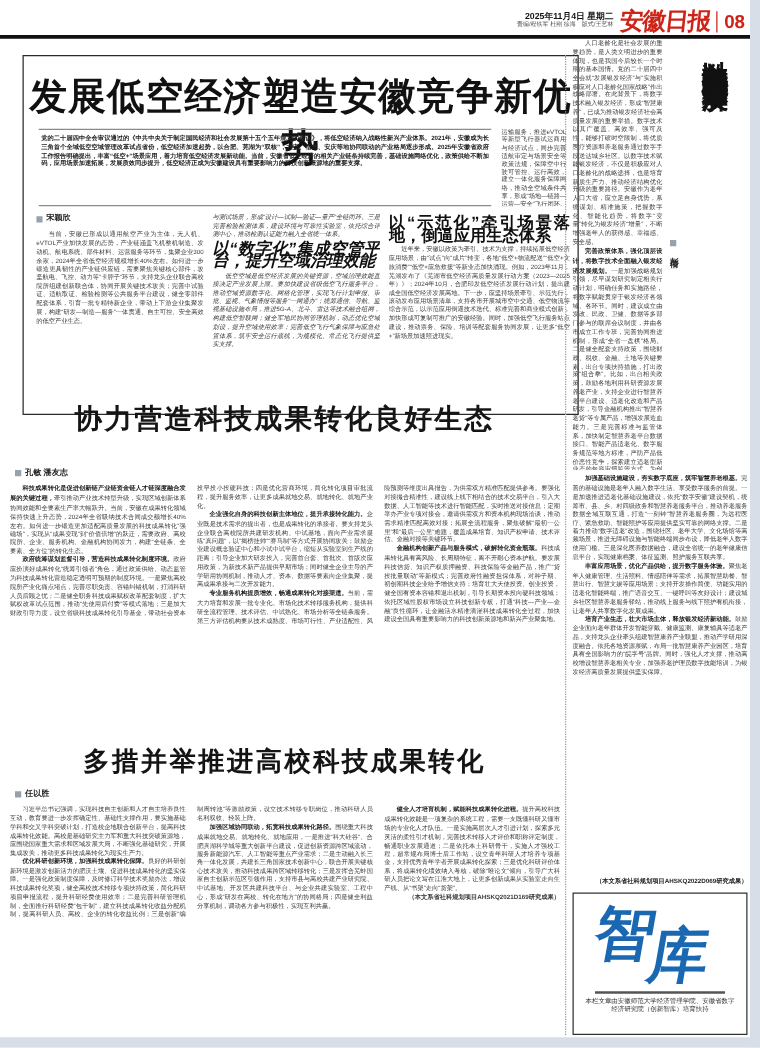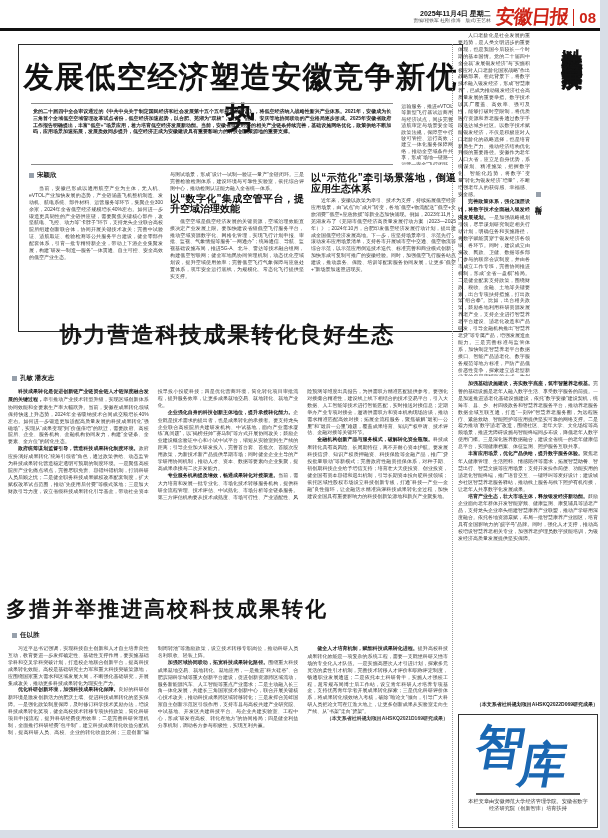--- a/index.html
+++ b/index.html
@@ -16,22 +16,22 @@
   .hdr-no{font-size:15px;font-weight:bold;color:#ce2418;}
   .toprule{position:absolute;top:28px;left:0;width:600px;height:2.5px;background:#111;}
   
   .mainbox{position:absolute;left:18px;top:44px;width:443px;height:286px;border:1px solid #2b2b2b;background:#fff;}
   .main-headline{position:absolute;top:12px;left:0;width:100%;text-align:center;font-size:30px;font-weight:900;color:#111;letter-spacing:1px;font-family:"Liberation Sans",sans-serif;}
   .introrow{position:absolute;top:58px;left:12px;width:422px;display:flex;gap:8px;}
   .intro{width:360px;border-top:1px solid #8a8a8a;border-bottom:1px solid #8a8a8a;padding:4px 2px;font-size:5px;font-weight:bold;line-height:6.8px;color:#222;text-align:justify;}
   .sidenote{width:52px;font-size:5px;line-height:6.4px;color:#3a3a3a;text-align:justify;overflow:hidden;height:62px;}
   .bodyrow{position:absolute;top:126px;left:10px;width:427px;height:152px;display:flex;gap:7px;}
   .bcol{overflow:hidden;font-size:5px;line-height:6.9px;color:#3a3a3a;text-align:justify;}
-  .c1{width:134px;}.c2{width:134px;}.c3{flex:1;}
-  .subhead{font-size:10px;line-height:10.5px;font-weight:bold;color:#101010;margin:2px 0 3px 0;}
+  .c1{width:134px;}.c2{width:134px;font-style:italic;}.c3{flex:1;}
+  .subhead{font-size:13px;line-height:10.5px;font-weight:bold;color:#101010;margin:2px 0 3px 0;}
   .authorline{font-size:6.5px;font-weight:bold;color:#222;margin:1px 0 6px 0;display:flex;align-items:center;gap:3px;}
   .sq{width:5px;height:5px;background:#97a0ab;display:inline-block;flex:0 0 auto;}
   .bcol p,.flow p{margin:0;text-indent:2em;}
   .lead{font-weight:bold;color:#1c1c1c;font-family:"Liberation Serif",serif;}
   
   .vdiv{position:absolute;left:452px;top:44px;height:784px;border-left:1px dotted #999;}
   
   .strip-top{position:absolute;left:458px;top:32px;width:140px;height:344px;display:flex;}
   .strip-col{width:72px;overflow:hidden;font-size:5px;line-height:6.9px;color:#3a3a3a;text-align:justify;}
   .vauthor{width:16px;padding-top:160px;display:flex;flex-direction:column;align-items:center;gap:3px;}
@@ -45,21 +45,21 @@
   .logo{position:relative;width:110px;height:66px;margin-top:6px;transform:skewX(-10deg);}
   .logo .z1{position:absolute;left:2px;top:-6px;font-size:48px;font-weight:900;color:#1a67b2;font-family:"Liberation Sans",sans-serif;}
   .logo .z2{position:absolute;left:48px;top:12px;font-size:48px;font-weight:900;color:#1a67b2;font-family:"Liberation Sans",sans-serif;}
   .logorule{width:104px;height:2px;background:#555;margin-top:6px;}
   .logocap{width:120px;margin-top:3px;font-size:5.2px;line-height:7px;color:#333;text-align:center;}
   
   .midtitle{position:absolute;left:6px;top:320px;width:443px;text-align:center;font-family:"Liberation Serif",serif;font-size:22px;font-weight:bold;color:#151515;letter-spacing:2px;}
   .midauthor{position:absolute;left:12px;top:373px;}
   .midbody{position:absolute;left:8px;top:388px;width:440px;height:200px;column-count:3;column-gap:9px;font-size:5px;line-height:6.9px;color:#3a3a3a;text-align:justify;overflow:hidden;}
   
-  .bottitle{position:absolute;left:6px;top:595px;width:443px;font-size:21px;font-weight:800;color:#141414;letter-spacing:2px;}
+  .bottitle{position:absolute;left:6px;top:595px;width:443px;text-align:center;font-size:21px;font-weight:800;color:#141414;letter-spacing:2px;}
   .botauthor{position:absolute;left:12px;top:630px;}
   .botbody{position:absolute;left:8px;top:645px;width:440px;height:180px;column-count:3;column-gap:9px;font-size:5px;line-height:6.9px;color:#3a3a3a;text-align:justify;overflow:hidden;}
   .footnote{font-weight:bold;text-indent:0;text-align:right;}
   
   .rmargin{position:absolute;left:600px;top:0;width:8px;height:838px;background:#d8dee7;}
   .bmargin{position:absolute;left:0;top:830px;width:608px;height:8px;background:#d8dee7;}
 </style>
 </head>
 <body>
 

